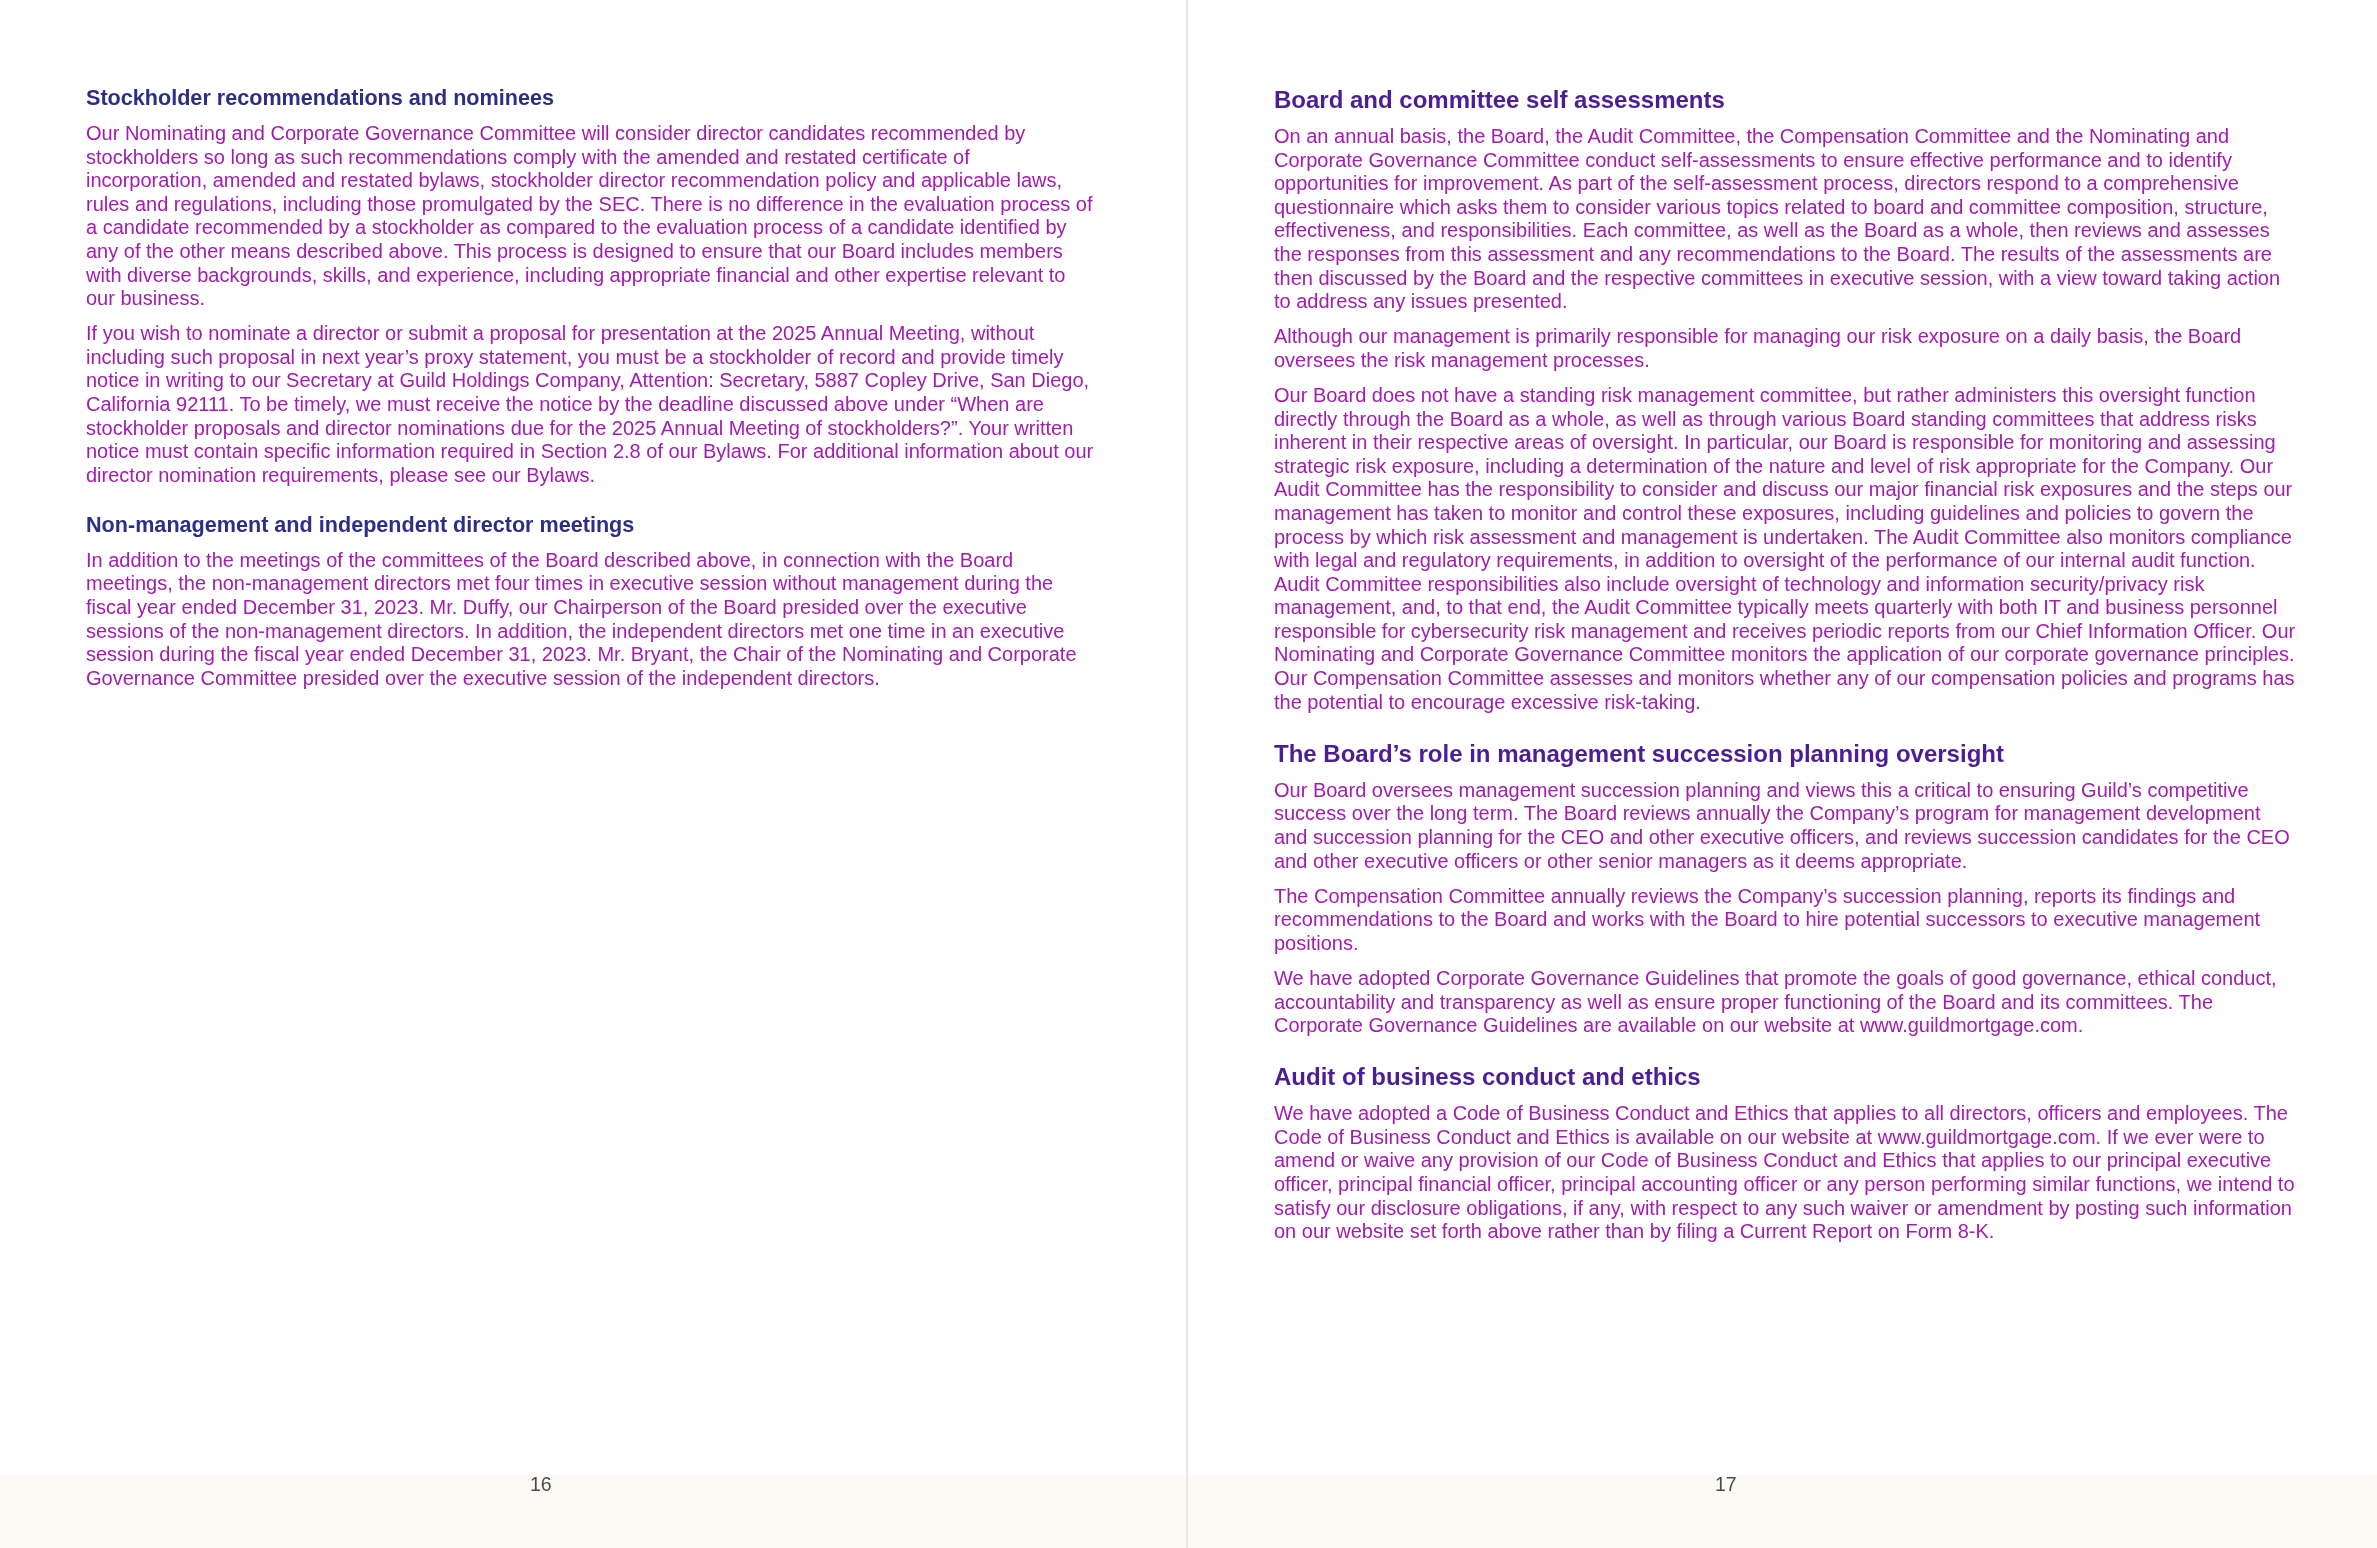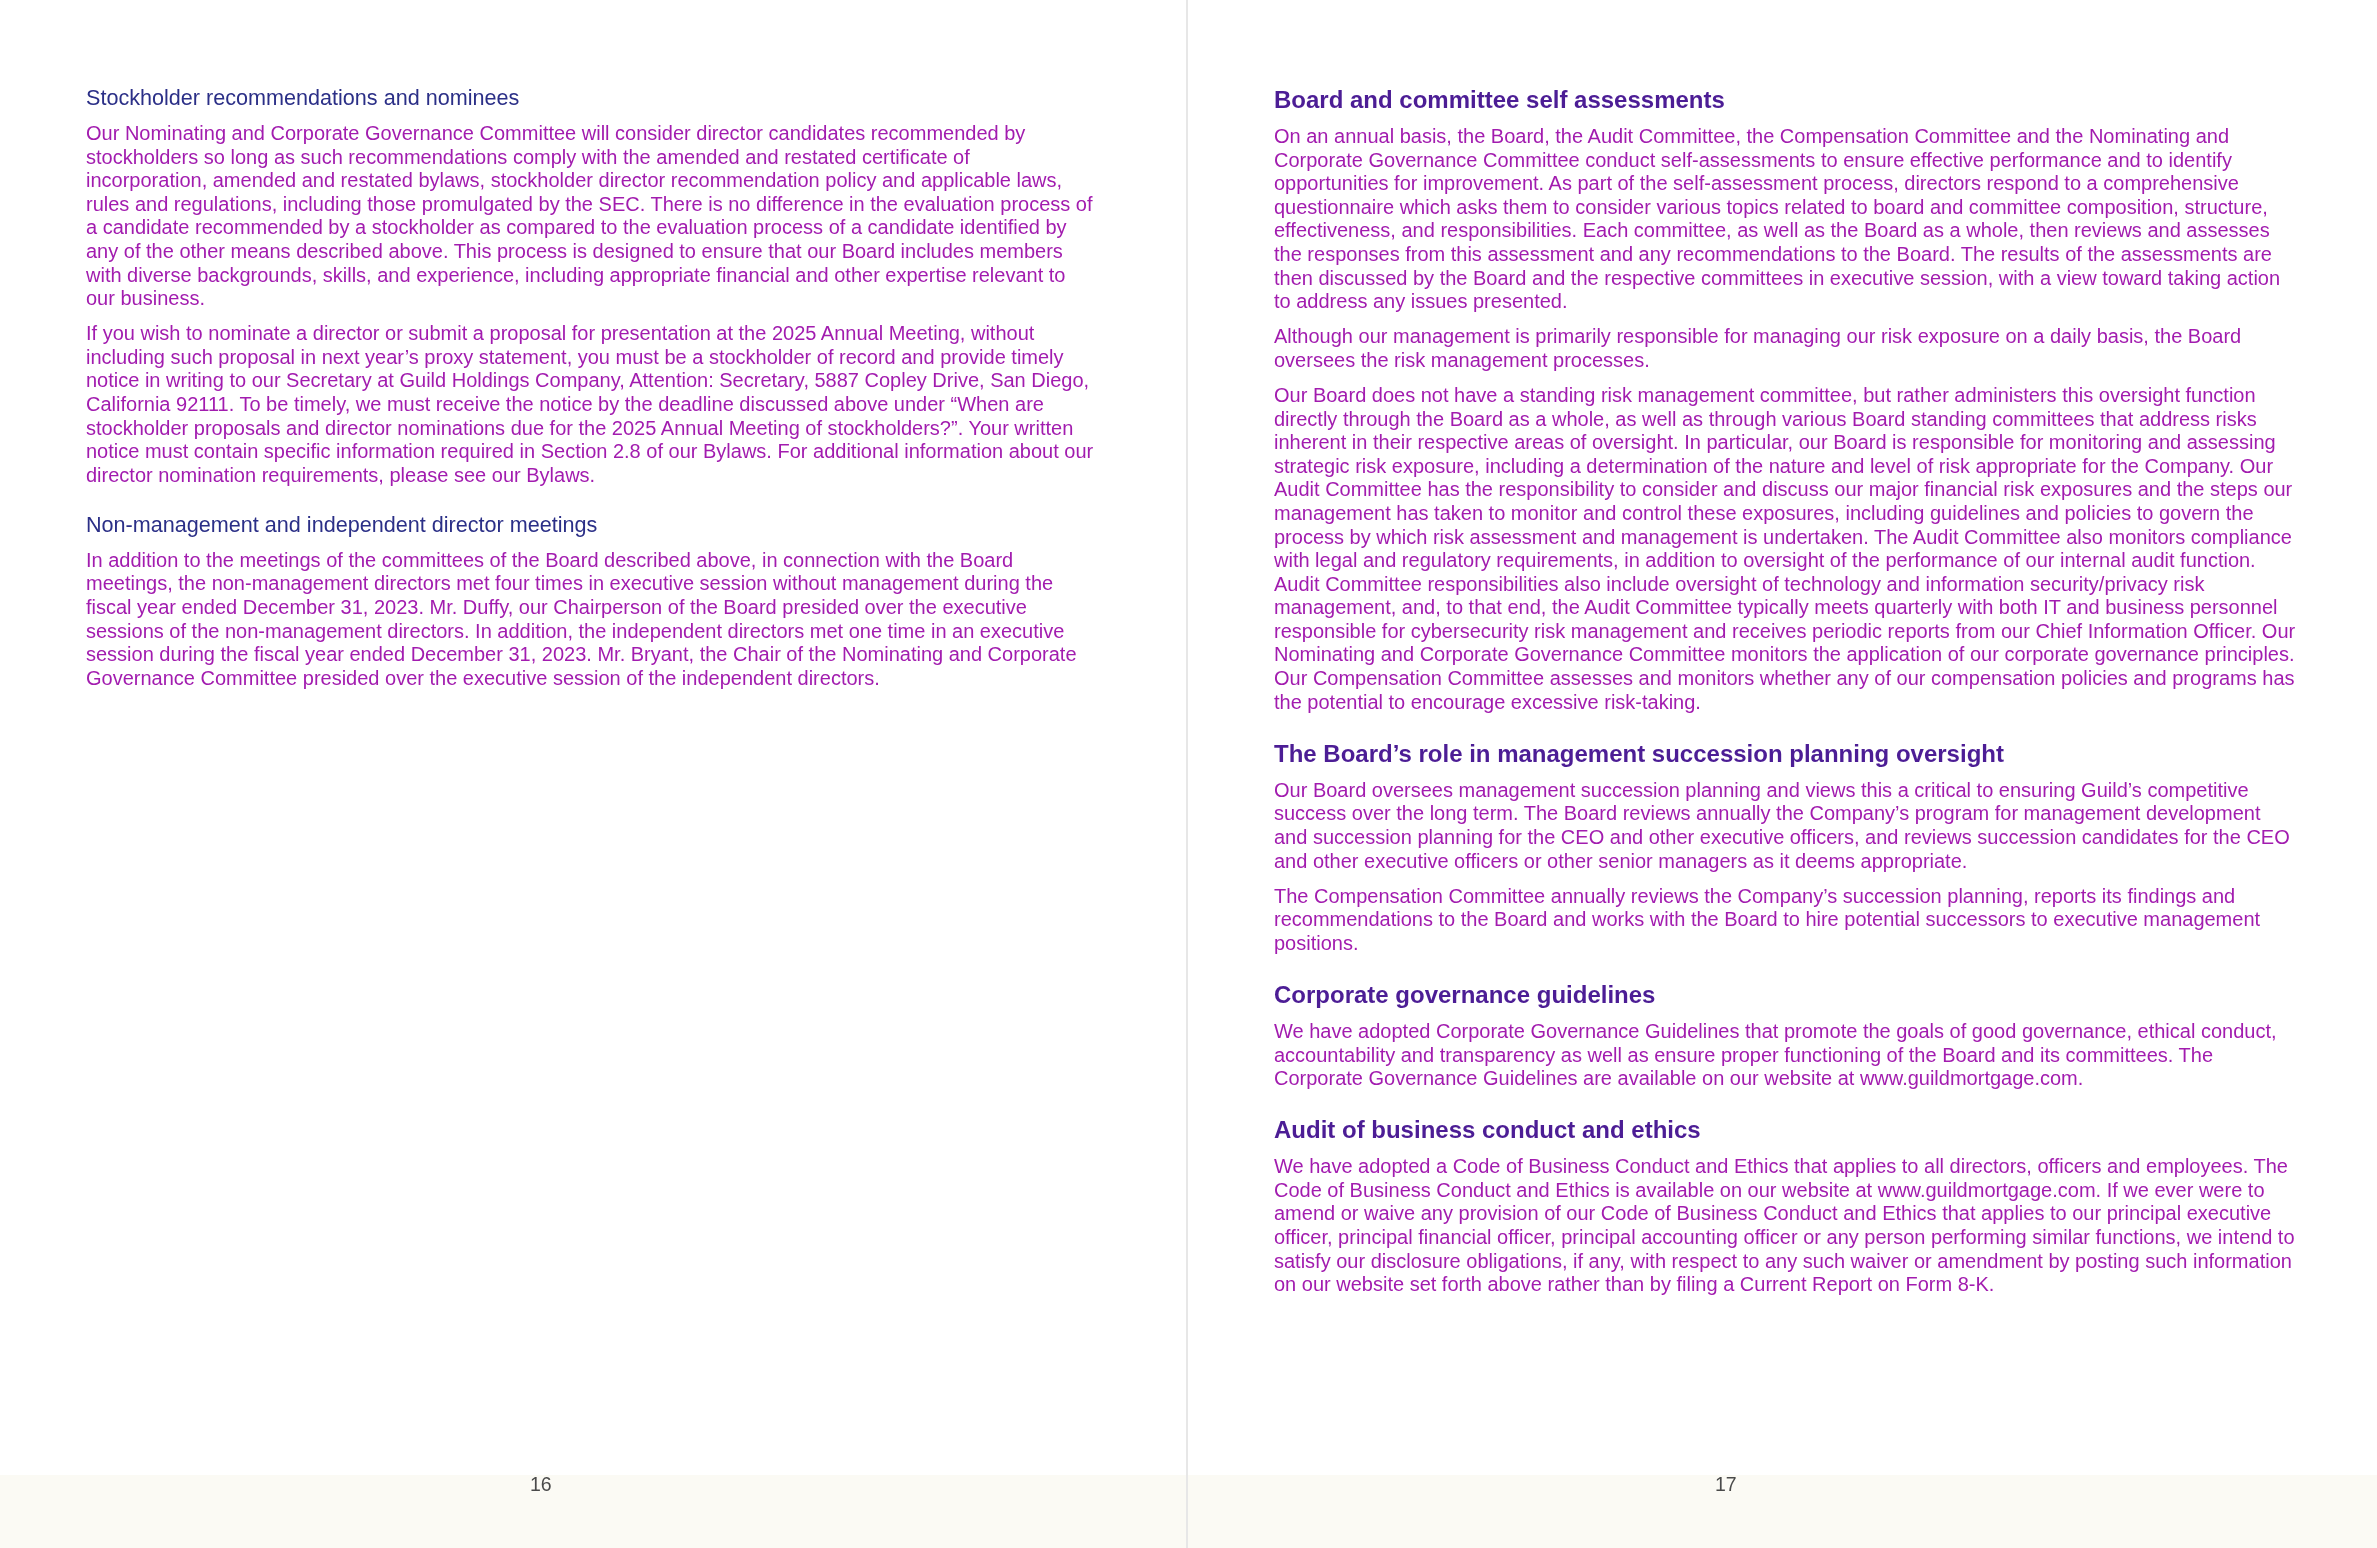--- a/index.html
+++ b/index.html
@@ -40,21 +40,21 @@
     width: 1009px;
   }
   .column.right {
     left: 1274px;
     width: 1023px;
   }
   .section-heading {
     color: #2b2f87;
     font-size: 21.6px;
     line-height: 1.25;
-    font-weight: 400;
+    font-weight: 700;
     margin: 24.5px 0 10px 0;
   }
   .section-heading.bold {
     color: #4c1d95;
     font-size: 24px;
     font-weight: 700;
   }
   .section:first-child .section-heading {
     margin-top: 0;
   }
@@ -103,21 +103,20 @@
     <div class="section">
       <p class="body-para">Although our management is primarily responsible for managing our risk exposure on a daily basis, the Board oversees the risk management processes.</p>
       <p class="body-para">Our Board does not have a standing risk management committee, but rather administers this oversight function directly through the Board as a whole, as well as through various Board standing committees that address risks inherent in their respective areas of oversight. In particular, our Board is responsible for monitoring and assessing strategic risk exposure, including a determination of the nature and level of risk appropriate for the Company. Our Audit Committee has the responsibility to consider and discuss our major financial risk exposures and the steps our management has taken to monitor and control these exposures, including guidelines and policies to govern the process by which risk assessment and management is undertaken. The Audit Committee also monitors compliance with legal and regulatory requirements, in addition to oversight of the performance of our internal audit function. Audit Committee responsibilities also include oversight of technology and information security/privacy risk management, and, to that end, the Audit Committee typically meets quarterly with both IT and business personnel responsible for cybersecurity risk management and receives periodic reports from our Chief Information Officer. Our Nominating and Corporate Governance Committee monitors the application of our corporate governance principles. Our Compensation Committee assesses and monitors whether any of our compensation policies and programs has the potential to encourage excessive risk-taking.</p>
     </div>
     <div class="section">
       <h2 class="section-heading bold">The Board’s role in management succession planning oversight</h2>
       <p class="body-para">Our Board oversees management succession planning and views this a critical to ensuring Guild’s competitive success over the long term. The Board reviews annually the Company’s program for management development and succession planning for the CEO and other executive officers, and reviews succession candidates for the CEO and other executive officers or other senior managers as it deems appropriate.</p>
       <p class="body-para">The Compensation Committee annually reviews the Company’s succession planning, reports its findings and recommendations to the Board and works with the Board to hire potential successors to executive management positions.</p>
     </div>
     <div class="section">
-      <h2 class="section-heading bold">Corporate governance guidelines</h2>
       <p class="body-para">We have adopted Corporate Governance Guidelines that promote the goals of good governance, ethical conduct, accountability and transparency as well as ensure proper functioning of the Board and its committees. The Corporate Governance Guidelines are available on our website at www.guildmortgage.com.</p>
     </div>
     <div class="section">
       <h2 class="section-heading bold">Audit of business conduct and ethics</h2>
       <p class="body-para">We have adopted a Code of Business Conduct and Ethics that applies to all directors, officers and employees. The Code of Business Conduct and Ethics is available on our website at www.guildmortgage.com. If we ever were to amend or waive any provision of our Code of Business Conduct and Ethics that applies to our principal executive officer, principal financial officer, principal accounting officer or any person performing similar functions, we intend to satisfy our disclosure obligations, if any, with respect to any such waiver or amendment by posting such information on our website set forth above rather than by filing a Current Report on Form 8-K.</p>
     </div>
   </div>
 
   <div class="page-number p16">16</div>
   <div class="page-number p17">17</div>

